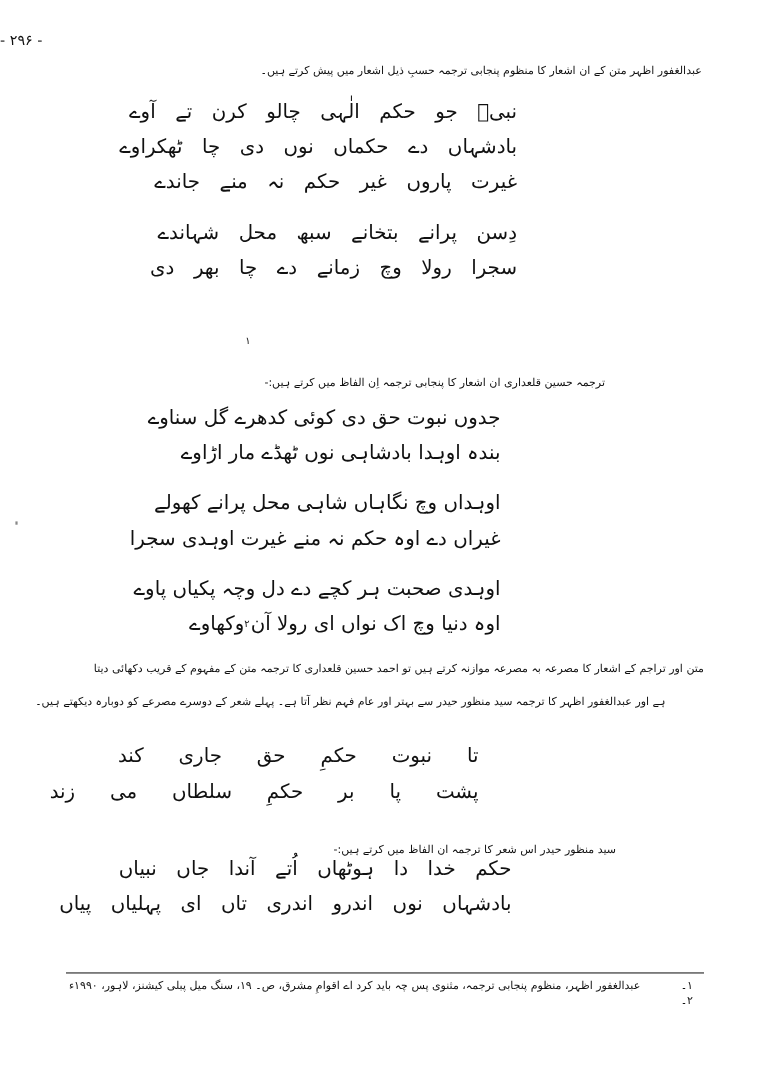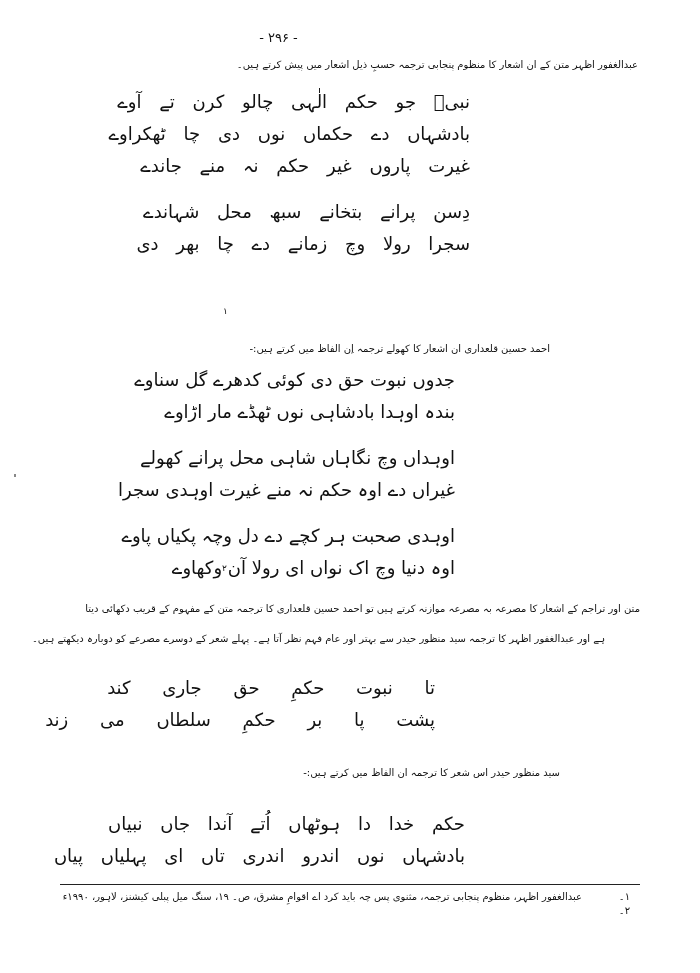--- a/index.html
+++ b/index.html
@@ -1,17 +1,17 @@
 <!DOCTYPE html>
 <html><head>
 <meta charset="utf-8">
 <style>
   html, body { margin: 0; padding: 0; background: #ffffff; }
   body { width: 700px; height: 973px; position: relative; overflow: hidden; font-family: "DejaVu Sans", sans-serif; color: #111; }
-  .page-number { position: absolute; top: 30px; left: 0; width: 557px; text-align: center; font-size: 13px; }
+  .page-number { position: absolute; top: 30px; left: 0; width: 557px; font-size: 13px; }
   .rtl { direction: rtl; unicode-bidi: embed; }
   .para { position: absolute; font-size: 10px; line-height: 26px; white-space: nowrap; }
   .verse { position: absolute; font-size: 18px; line-height: 32px; white-space: nowrap; text-align: right; }
   .verse .line { display: block; }
   .verse .line.gap { margin-top: 14px; }
   .wide .line { word-spacing: 12px; }
   .widest .line { word-spacing: 26px; }
   .footnote-rule { position: absolute; top: 884px; left: 60px; width: 580px; height: 1px; background: #222; }
   .footnotes { position: absolute; top: 890px; right: 70px; font-size: 10px; line-height: 14px; }
   .fn { display: flex; flex-direction: row-reverse; gap: 34px; white-space: nowrap; }
@@ -29,21 +29,21 @@
 
 <div class="verse rtl wide" style="top:86px; right:230px;">
   <span class="line">نبیؐ جو حکم الٰہی چالو کرن تے آوے</span>
   <span class="line">بادشہاں دے حکماں نوں دی چا ٹھکراوے</span>
   <span class="line">غیرت پاروں غیر حکم نہ منے جاندے</span>
   <span class="line gap">دِسن پرانے بتخانے سبھ محل شہاندے</span>
   <span class="line">سجرا رولا وچ زمانے دے چا بھر دی</span>
 </div>
 <sup style="position:absolute; top:306px; left:223px;">۱</sup>
 
-<div class="para rtl" style="top:336px; right:150px;">احمد حسین قلعداری ان اشعار کا کھولے ترجمہ اِن الفاظ میں کرتے ہیں:-</div>
+<div class="para rtl" style="top:336px; right:150px;">ترجمہ حسین قلعداری ان اشعار کا پنجابی ترجمہ اِن الفاظ میں کرتے ہیں:-</div>
 
 <div class="verse rtl" style="top:364px; right:245px;">
   <span class="line">جدوں نبوت حق دی کوئی کدھرے گل سناوے</span>
   <span class="line">بندہ اوہدا بادشاہی نوں ٹھڈے مار اڑاوے</span>
   <span class="line gap">اوہداں وچ نگاہاں شاہی محل پرانے کھولے</span>
   <span class="line">غیراں دے اوہ حکم نہ منے غیرت اوہدی سجرا</span>
   <span class="line gap">اوہدی صحبت ہر کچے دے دل وچہ پکیاں پاوے</span>
   <span class="line">اوہ دنیا وچ اک نواں ای رولا آن وکھاوے</span>
 </div>
 <sup style="position:absolute; top:563px; left:222px;">۲</sup>
@@ -51,21 +51,21 @@
 <div class="para rtl" style="top:596px; right:60px;">متن اور تراجم کے اشعار کا مصرعہ بہ مصرعہ موازنہ کرتے ہیں تو احمد حسین قلعداری کا ترجمہ متن کے مفہوم کے قریب دکھائی دیتا</div>
 <div class="para rtl" style="top:626px; right:95px;">ہے اور عبدالغفور اظہر کا ترجمہ سید منظور حیدر سے بہتر اور عام فہم نظر آتا ہے۔ پہلے شعر کے دوسرے مصرعے کو دوبارہ دیکھتے ہیں۔</div>
 
 <div class="verse rtl widest" style="top:672px; right:265px;">
   <span class="line">تا نبوت حکمِ حق جاری کند</span>
   <span class="line">پشت پا بر حکمِ سلطاں می زند</span>
 </div>
 
 <div class="para rtl" style="top:760px; right:140px;">سید منظور حیدر اس شعر کا ترجمہ ان الفاظ میں کرتے ہیں:-</div>
 
-<div class="verse rtl wide" style="top:808px; right:235px;">
+<div class="verse rtl wide" style="top:774px; right:235px;">
   <span class="line">حکم خدا دا ہوٹھاں اُتے آندا جاں نبیاں</span>
   <span class="line">بادشہاں نوں اندرو اندری تاں ای پہلیاں پیاں</span>
 </div>
 
 <div class="footnote-rule"></div>
 
 <div class="footnotes">
   <div class="fn">
     <span class="fn-num rtl">۱۔</span>
     <span class="fn-text">عبدالغفور اظہر، منظوم پنجابی ترجمہ، مثنوی پس چہ باید کرد اے اقوامِ مشرق، ص۔ ۱۹، سنگ میل پبلی کیشنز، لاہور، ۱۹۹۰ء</span>

